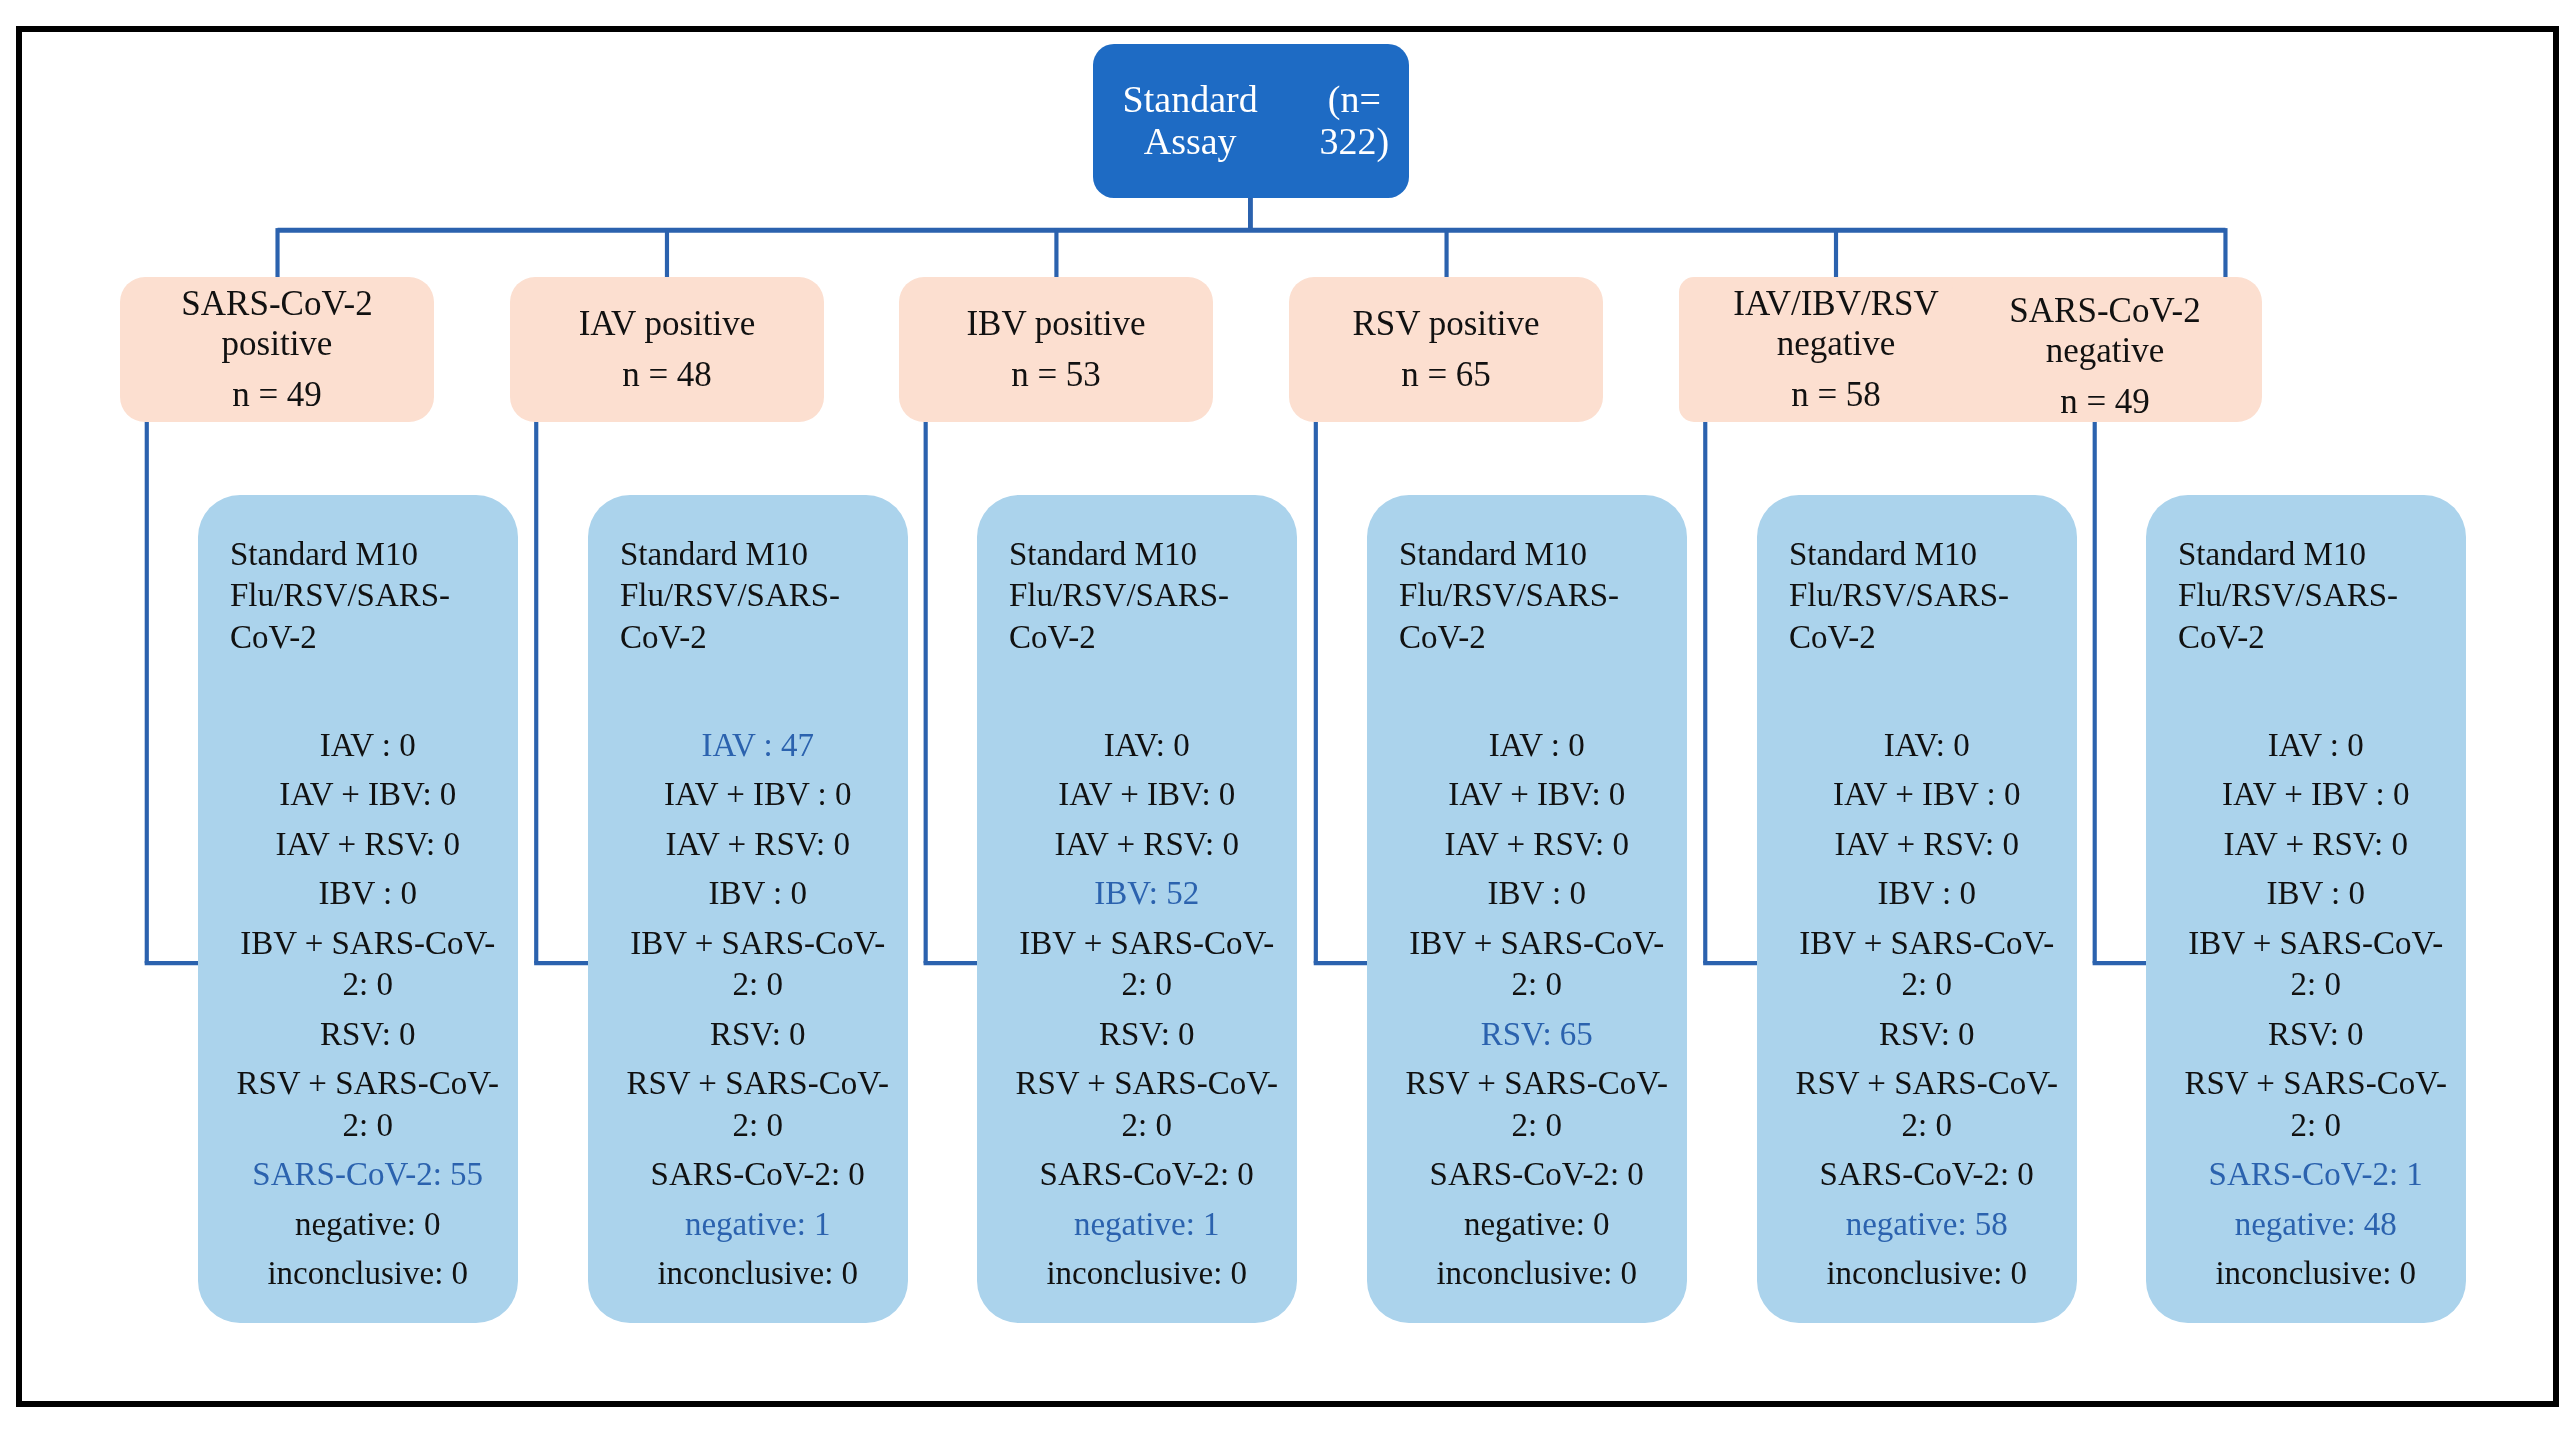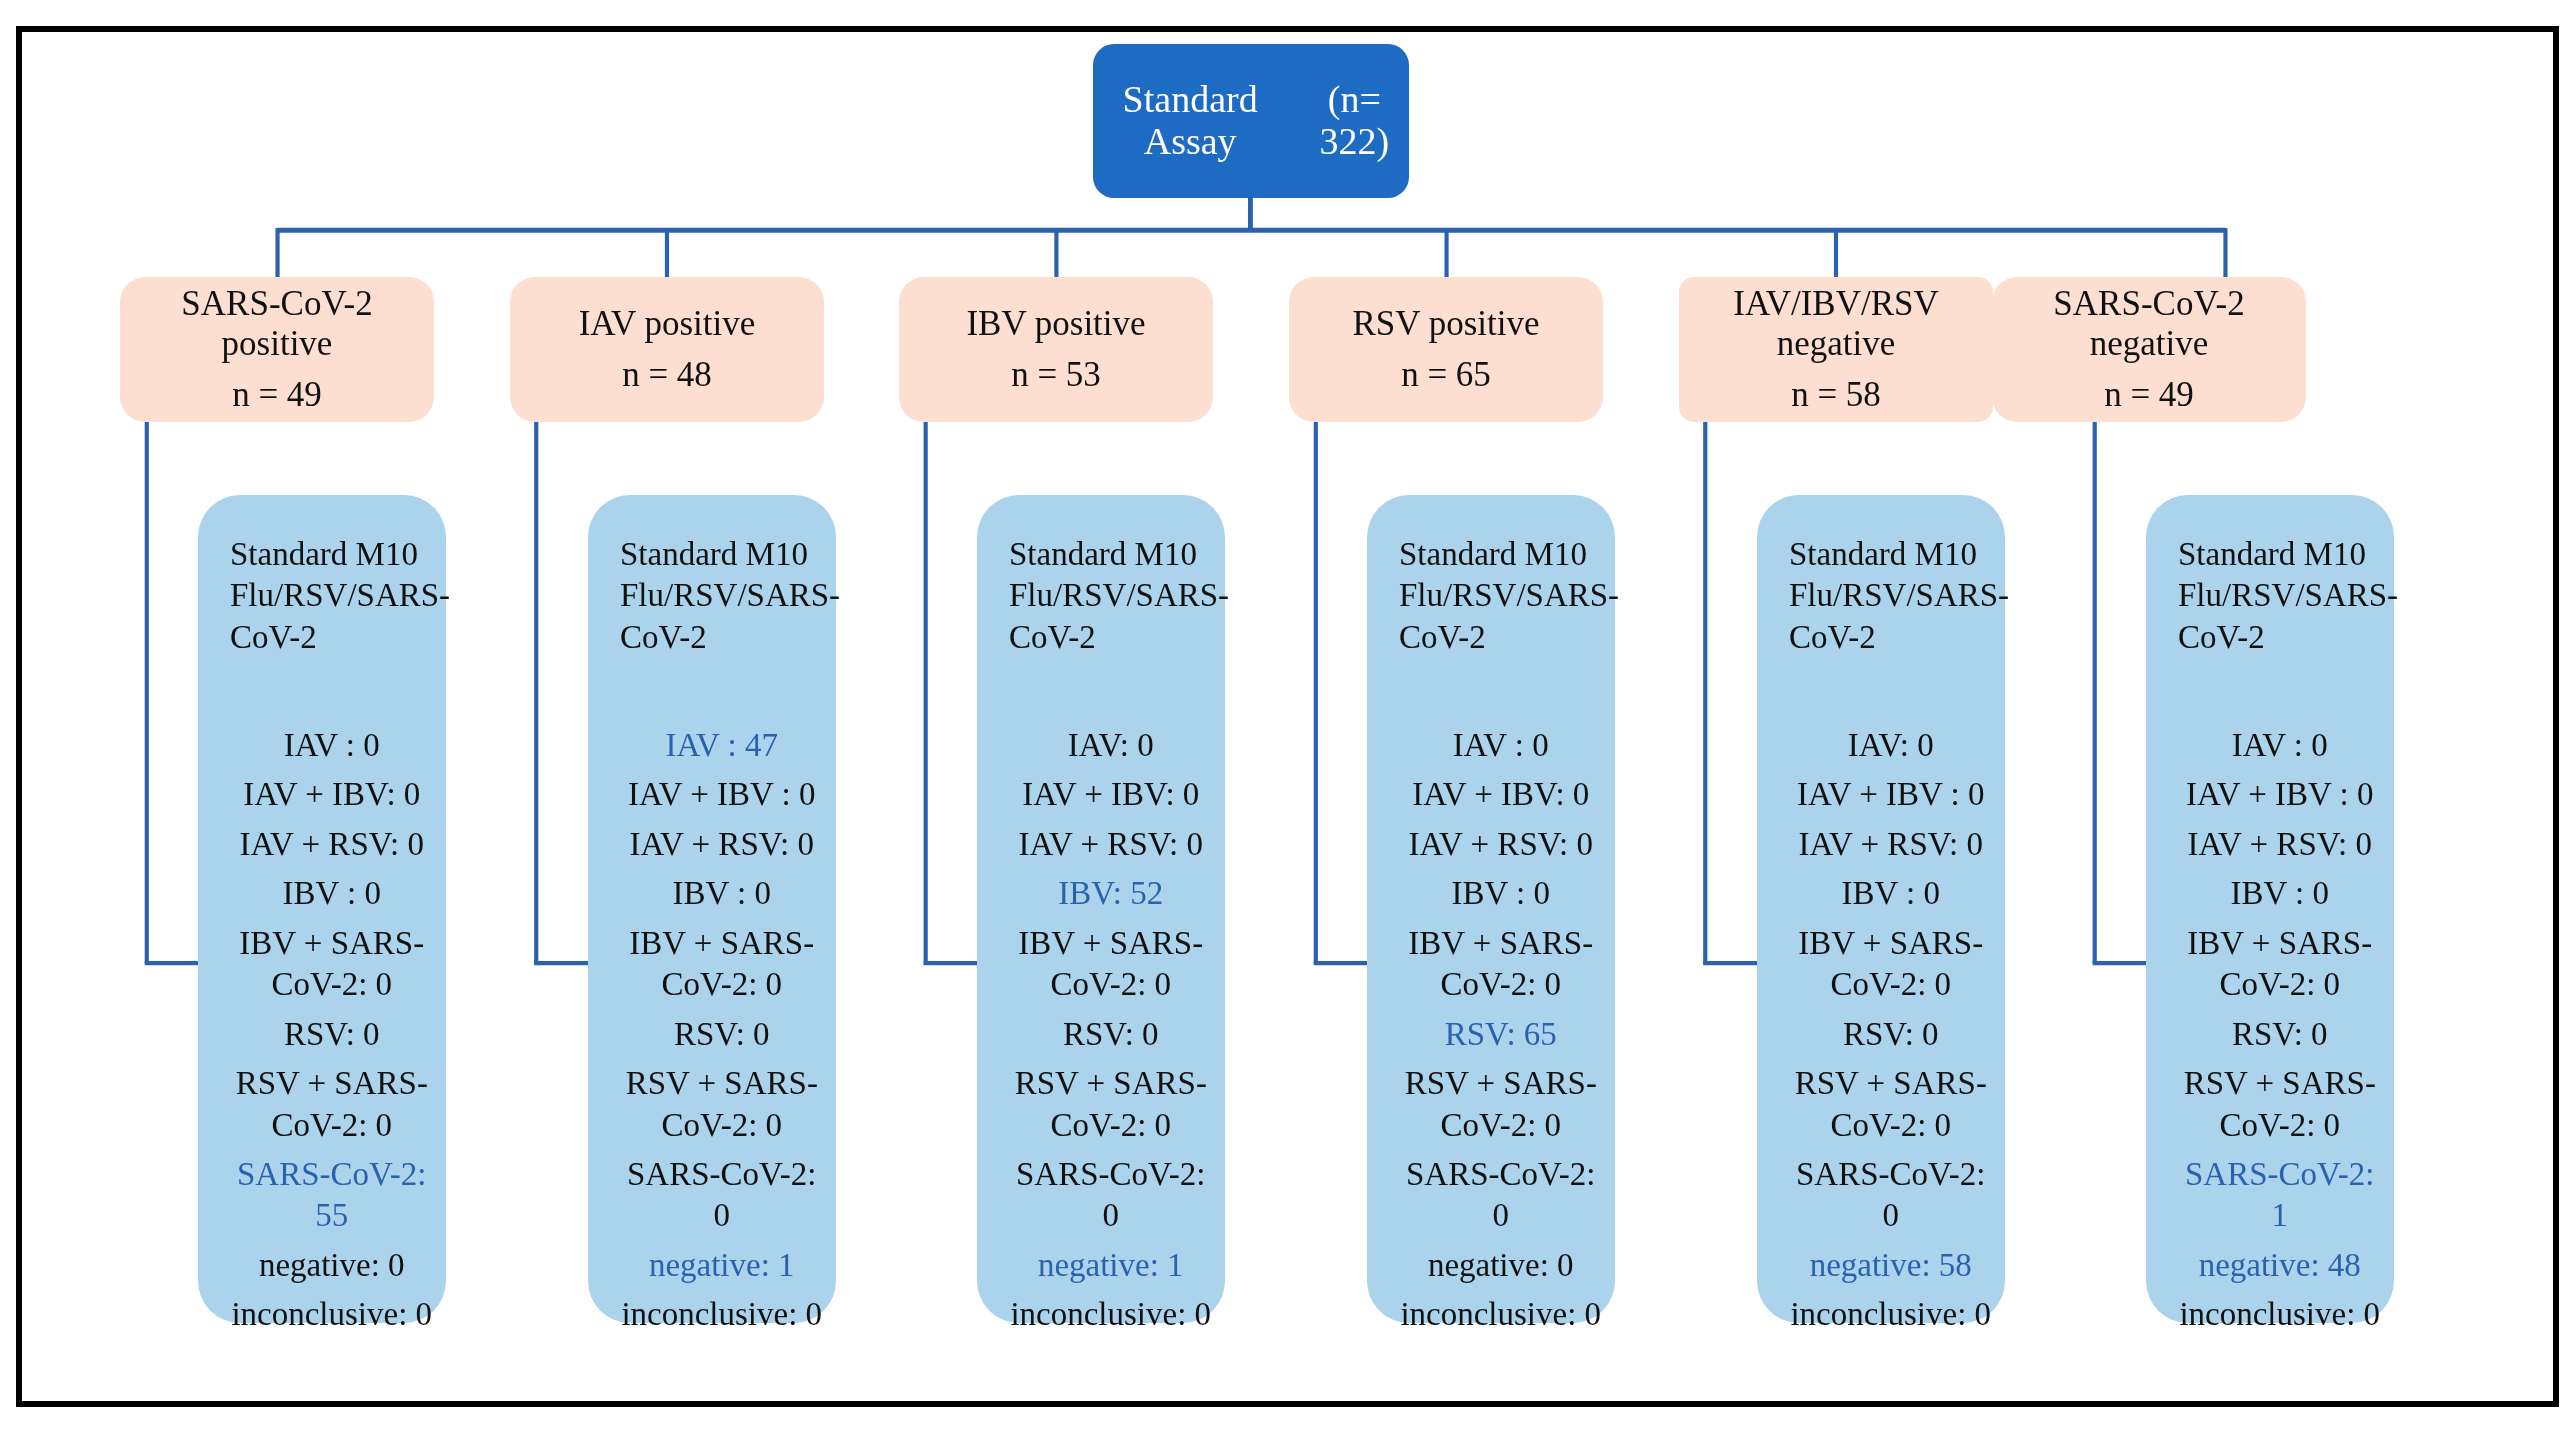--- a/index.html
+++ b/index.html
@@ -9,21 +9,21 @@
   #connectors{position:absolute;left:0;top:0;width:2576px;height:1434px;}
   .root-box{position:absolute;left:1093px;top:44px;width:316px;height:154px;
             background:var(--rootbg,#1e6bc4);border-radius:21px;color:#fff;
             display:flex;flex-direction:row;align-items:center;justify-content:center;
             gap:12.5px;font-size:38px;line-height:1.1;text-align:center;}
   .branch-box{position:absolute;top:277px;width:314px;height:145px;box-sizing:border-box;
               background:var(--branchbg,#fcdfd0);border-radius:25px;padding:0 14px;
               display:flex;flex-direction:column;align-items:center;justify-content:center;
               font-size:35px;line-height:1.14;color:#111;text-align:center;}
   .branch-n{margin-top:11px;}
-  .detail-box{position:absolute;top:495px;width:248px;height:828px;box-sizing:border-box;
+  .detail-box{position:absolute;top:495px;width:320px;height:828px;box-sizing:border-box;
               background:var(--detailbg,#abd3ec);border-radius:42px;
               padding:39px 12.5px 0 32px;font-size:33px;line-height:1.25;color:#111;}
   .assay-title{margin-bottom:67px;}
   .result-line{margin-bottom:8.3px;text-align:center;}
   .hl{color:var(--hl,#2b62ae);}
 </style>
 </head>
 <body>
 
 <div class="canvas">
@@ -136,21 +136,21 @@
         <div class="result-line">IAV + IBV : 0</div>
         <div class="result-line">IAV + RSV: 0</div>
         <div class="result-line">IBV : 0</div>
         <div class="result-line">IBV + SARS-CoV-2: 0</div>
         <div class="result-line">RSV: 0</div>
         <div class="result-line">RSV + SARS-CoV-2: 0</div>
         <div class="result-line">SARS-CoV-2: 0</div>
         <div class="result-line hl">negative: 58</div>
         <div class="result-line">inconclusive: 0</div>
       </div>
-      <div class="branch-box" style="left: 1992px;">
+      <div class="branch-box" style="left: 1948px; justify-content: flex-end;">
         <div>SARS-CoV-2 negative</div>
         <div class="branch-n">n = 49</div>
       </div>
       <div class="detail-box" style="left: 2146px;">
         <div class="assay-title">Standard M10 Flu/RSV/SARS-CoV-2</div>
         <div class="result-line">IAV : 0</div>
         <div class="result-line">IAV + IBV : 0</div>
         <div class="result-line">IAV + RSV: 0</div>
         <div class="result-line">IBV : 0</div>
         <div class="result-line">IBV + SARS-CoV-2: 0</div>

